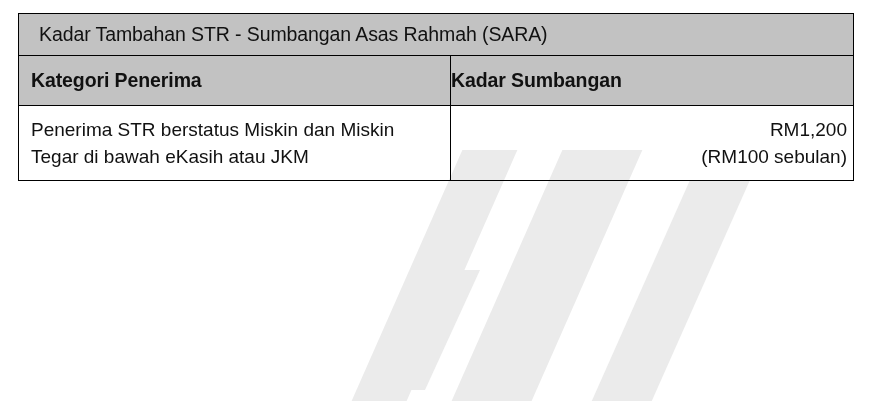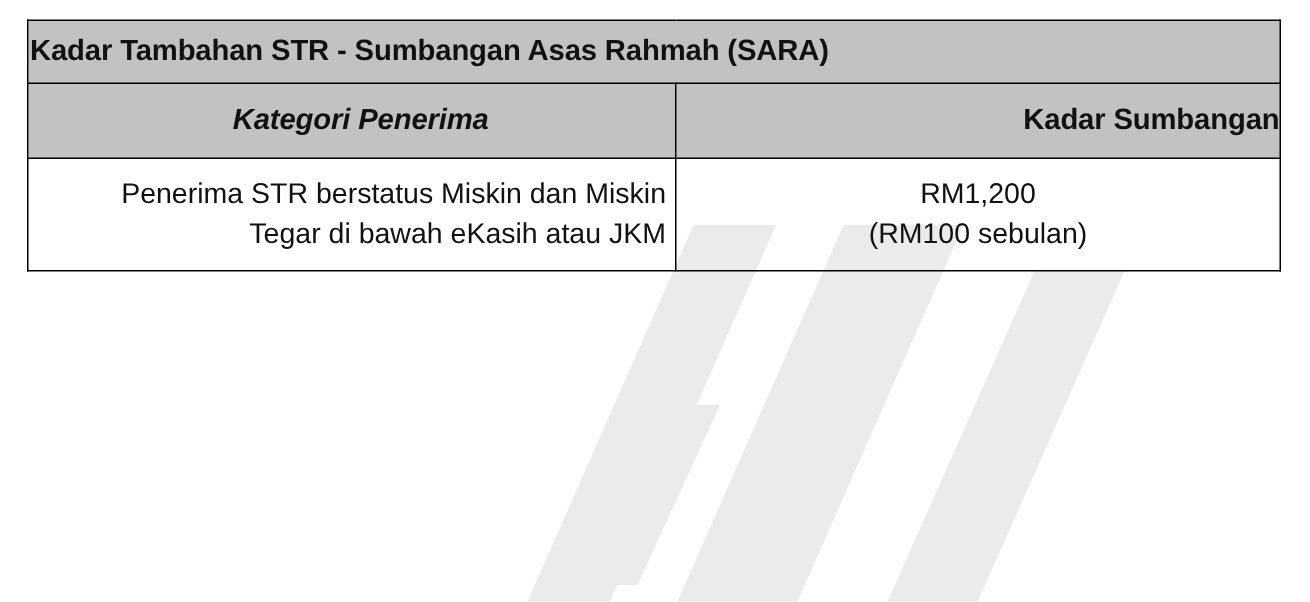--- a/index.html
+++ b/index.html
@@ -47,54 +47,54 @@
   }
 
   table.rate-table td {
     border: 1.6px solid #000000;
     color: #111111;
     vertical-align: middle;
   }
 
   .title-cell {
     background: #c2c2c2;
-    font-weight: bold;
+    font-weight: normal;
     font-size: 19.5px;
     letter-spacing: -0.1px;
-    padding: 9px 0 9px 1px;
+    padding: 9px 0 9px 20px;
     height: 42px;
     line-height: 1.15;
   }
 
   .head-cell {
     background: #c2c2c2;
     font-weight: bold;
     font-size: 19.5px;
     letter-spacing: -0.1px;
     height: 50px;
     line-height: 1.15;
   }
 
-  .head-cell.left  { padding: 0 0 0 12px; text-align: center; font-style: italic; }
-  .head-cell.right { text-align: right; padding: 0 0 0 0; }
+  .head-cell.left  { padding: 0 0 0 12px; text-align: left; }
+  .head-cell.right { text-align: left; padding: 0 0 0 0; }
 
   .body-cell {
     background: transparent;
     font-size: 19px;
     line-height: 27px;
     font-weight: normal;
   }
 
   .body-cell.left {
     padding: 10px 6px 10px 12px;
-    text-align: right;
+    text-align: left;
   }
 
   .body-cell.right {
-    text-align: center;
+    text-align: right;
     padding: 10px 6px;
     line-height: 27px;
   }
 
   .amount-lines { display: block; }
   .amount-lines span { display: block; }
 
   .col-left  { width: 432px; }
   .col-right { width: 403px; }
 </style>

